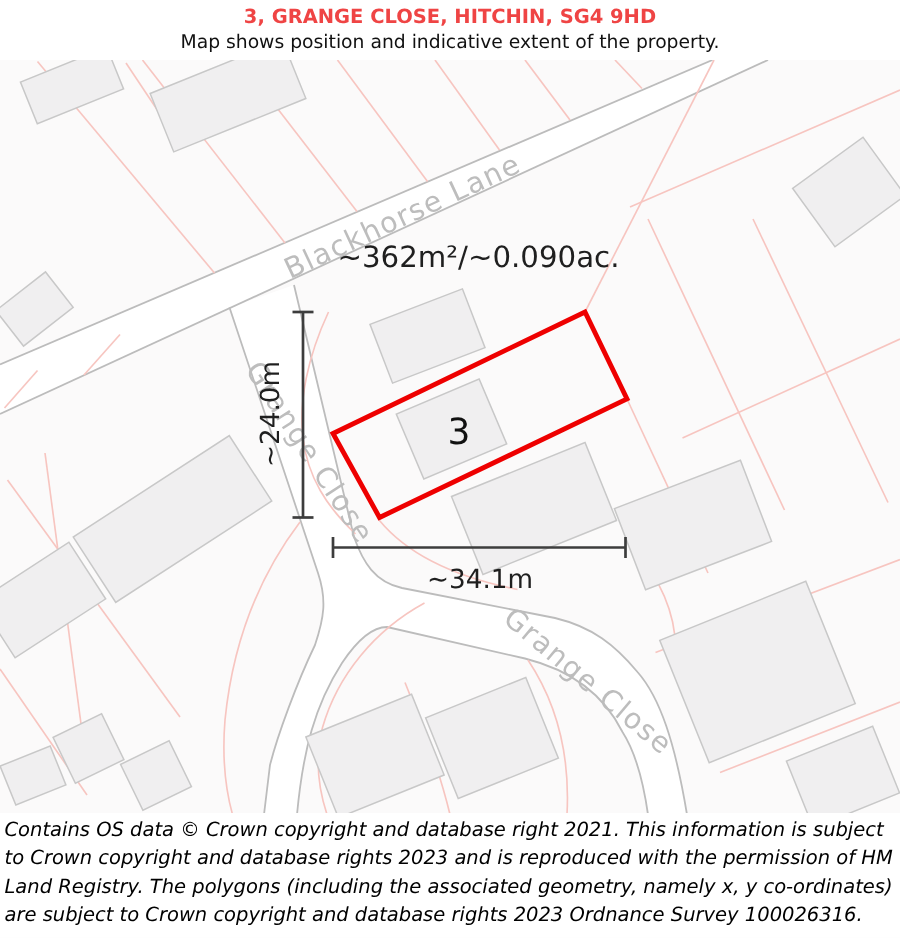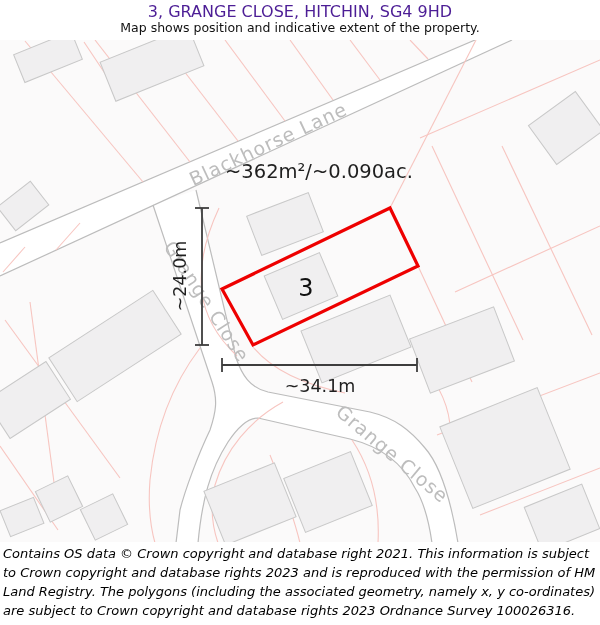--- a/index.html
+++ b/index.html
@@ -1,19 +1,19 @@
 <!DOCTYPE html>
 <html><head>
 <meta charset="utf-8">
 <style>
   html,body{margin:0;padding:0;background:#ffffff;}
   .page{position:relative;width:600px;height:625px;background:#ffffff;overflow:hidden;
         font-family:"DejaVu Sans","Liberation Sans",sans-serif;}
   .hdr{position:absolute;top:0;left:0;width:600px;height:40px;text-align:center;background:#ffffff;z-index:3;}
-  .hdr .t1{font-size:16px;color:#4c1d95;padding-top:4px;line-height:16px;}
+  .hdr .t1{font-size:13px;color:#ef4444;padding-top:4px;line-height:16px;font-weight:bold;}
   .hdr .t2{font-size:12.5px;color:#111;line-height:15px;}
   .mapwrap{position:absolute;top:40px;left:0;width:600px;height:503px;background:#fbfafa;overflow:hidden;}
   svg text{user-select:none;}
   .street{fill:#bdbdbd;font-size:19px;letter-spacing:1px;}
   .dimlbl{fill:#1f1f1f;font-size:17.5px;}
   .arealbl{fill:#1f1f1f;font-size:19.5px;}
   .plotnum{fill:#111;font-size:24px;}
   .ftr{position:absolute;top:542px;left:0;width:600px;height:83px;background:#ffffff;z-index:3;}
   .ftr .txt{font-size:13px;line-height:19px;color:#000;padding:2px 2px 0 3px;font-style:italic;}
 </style>

